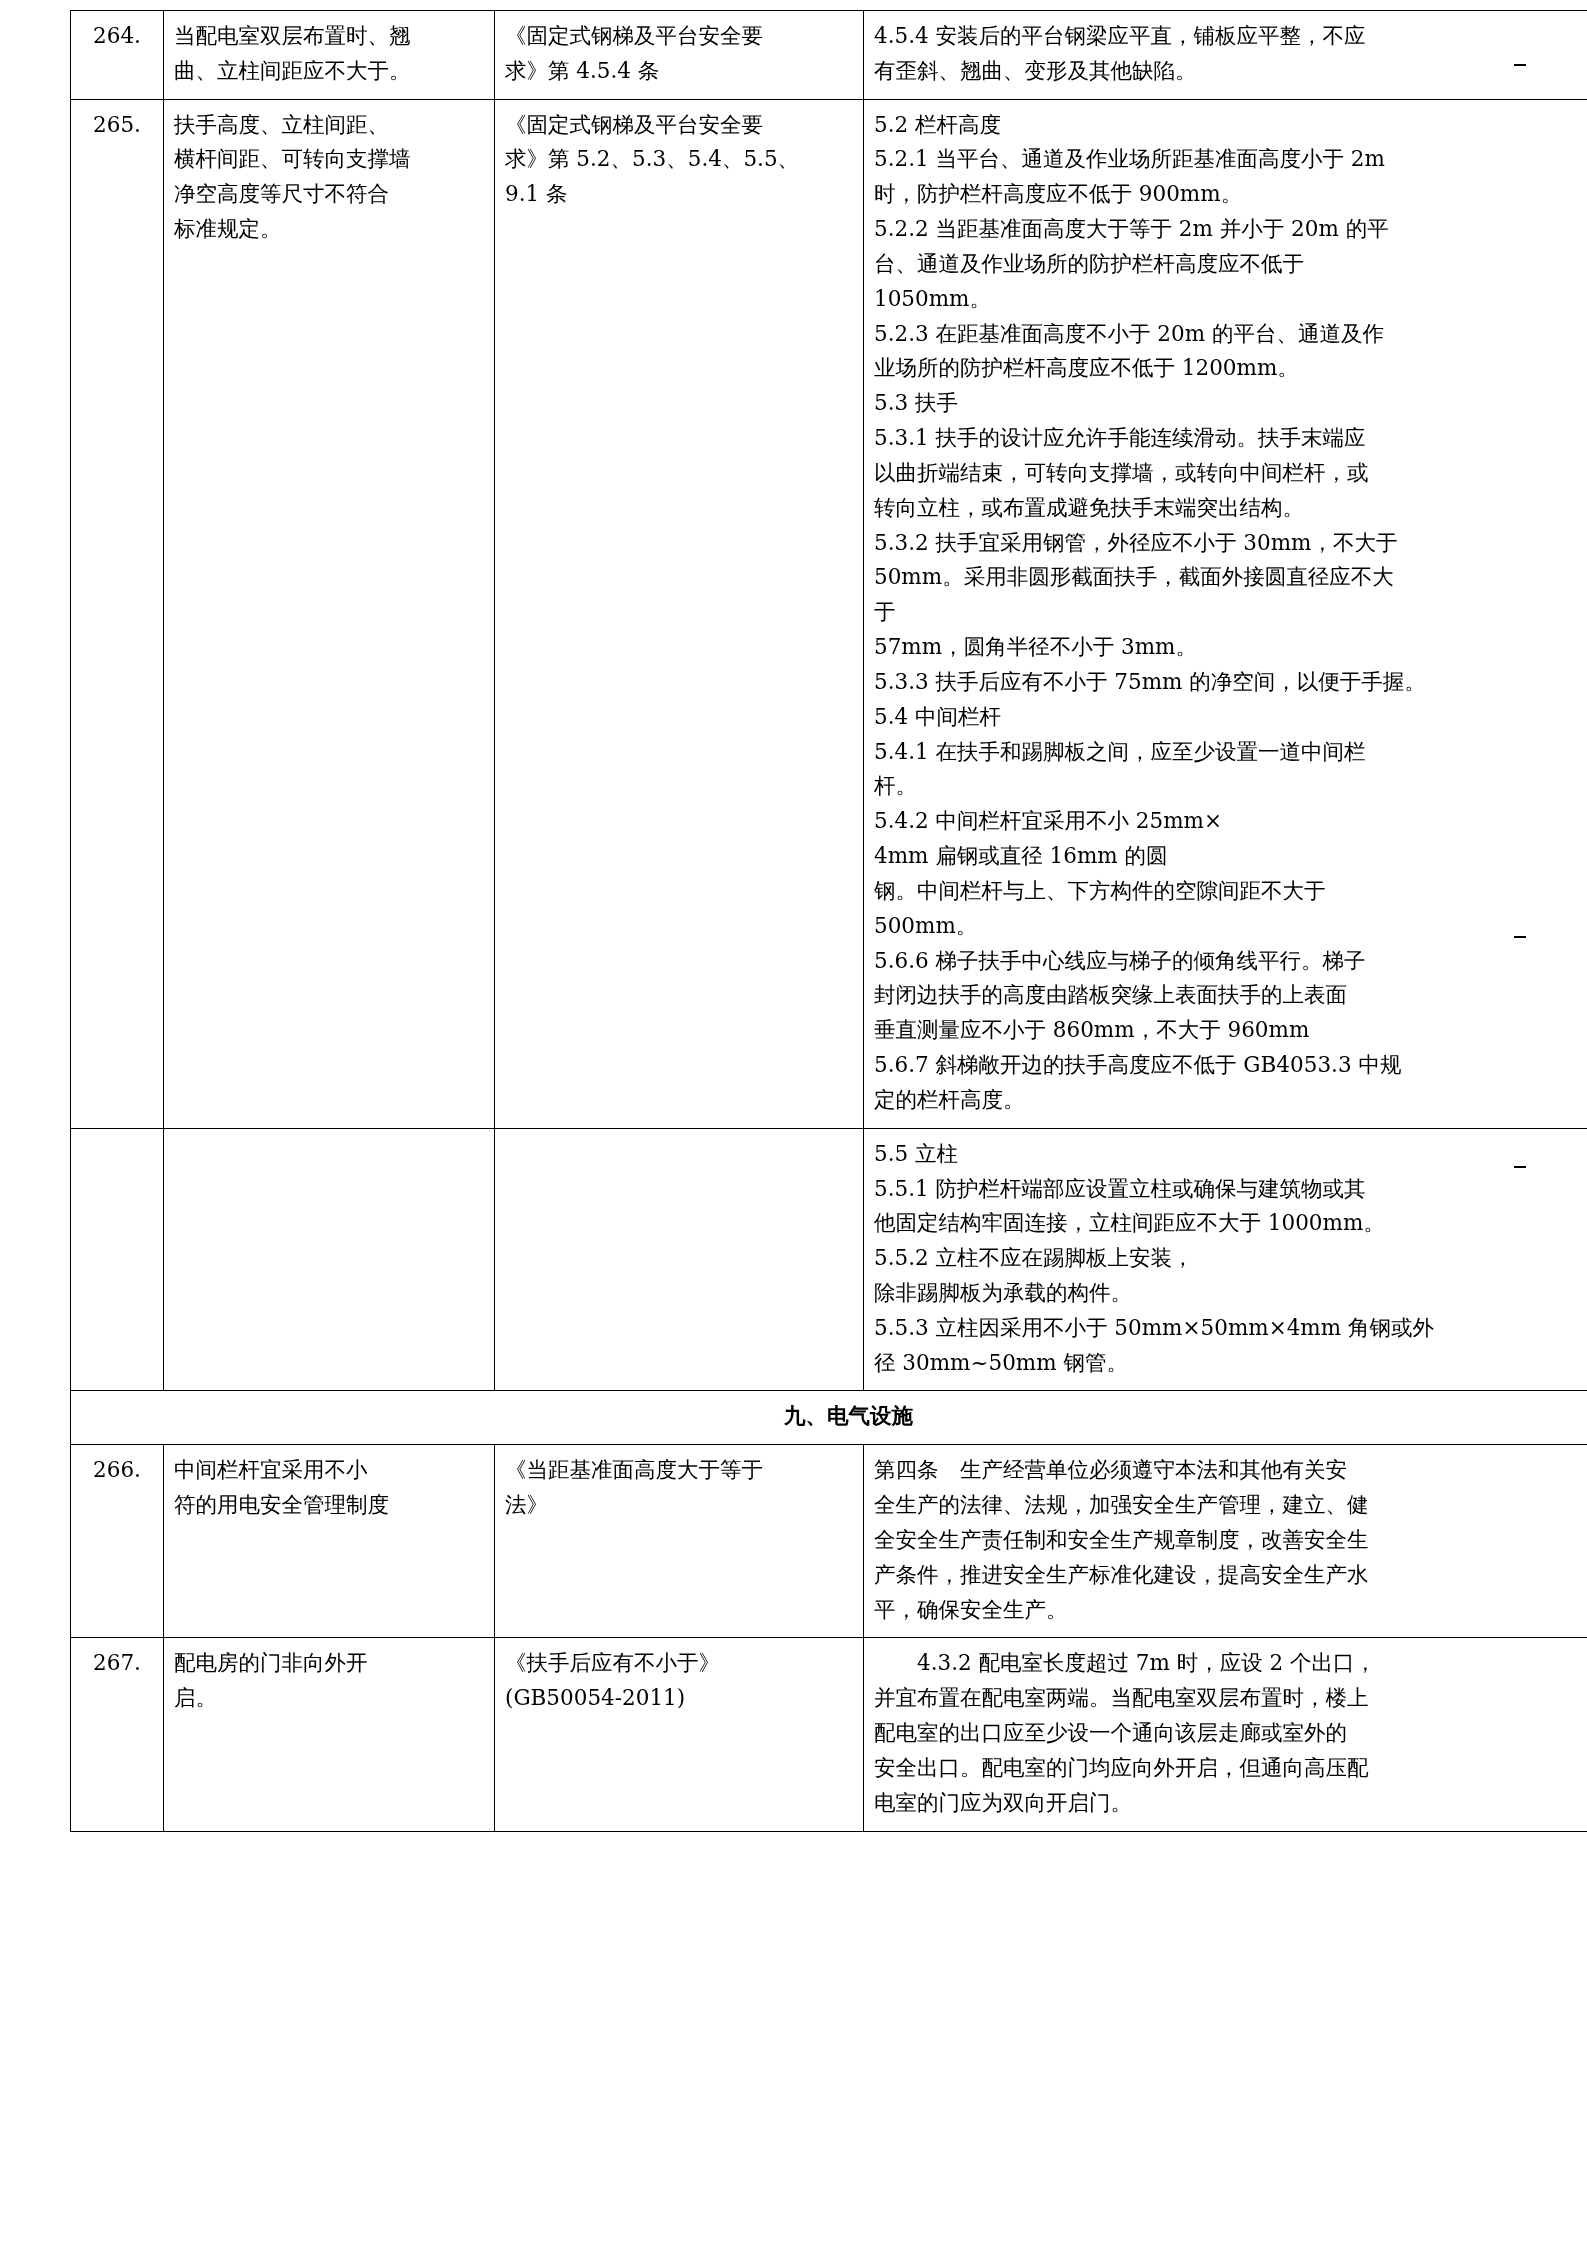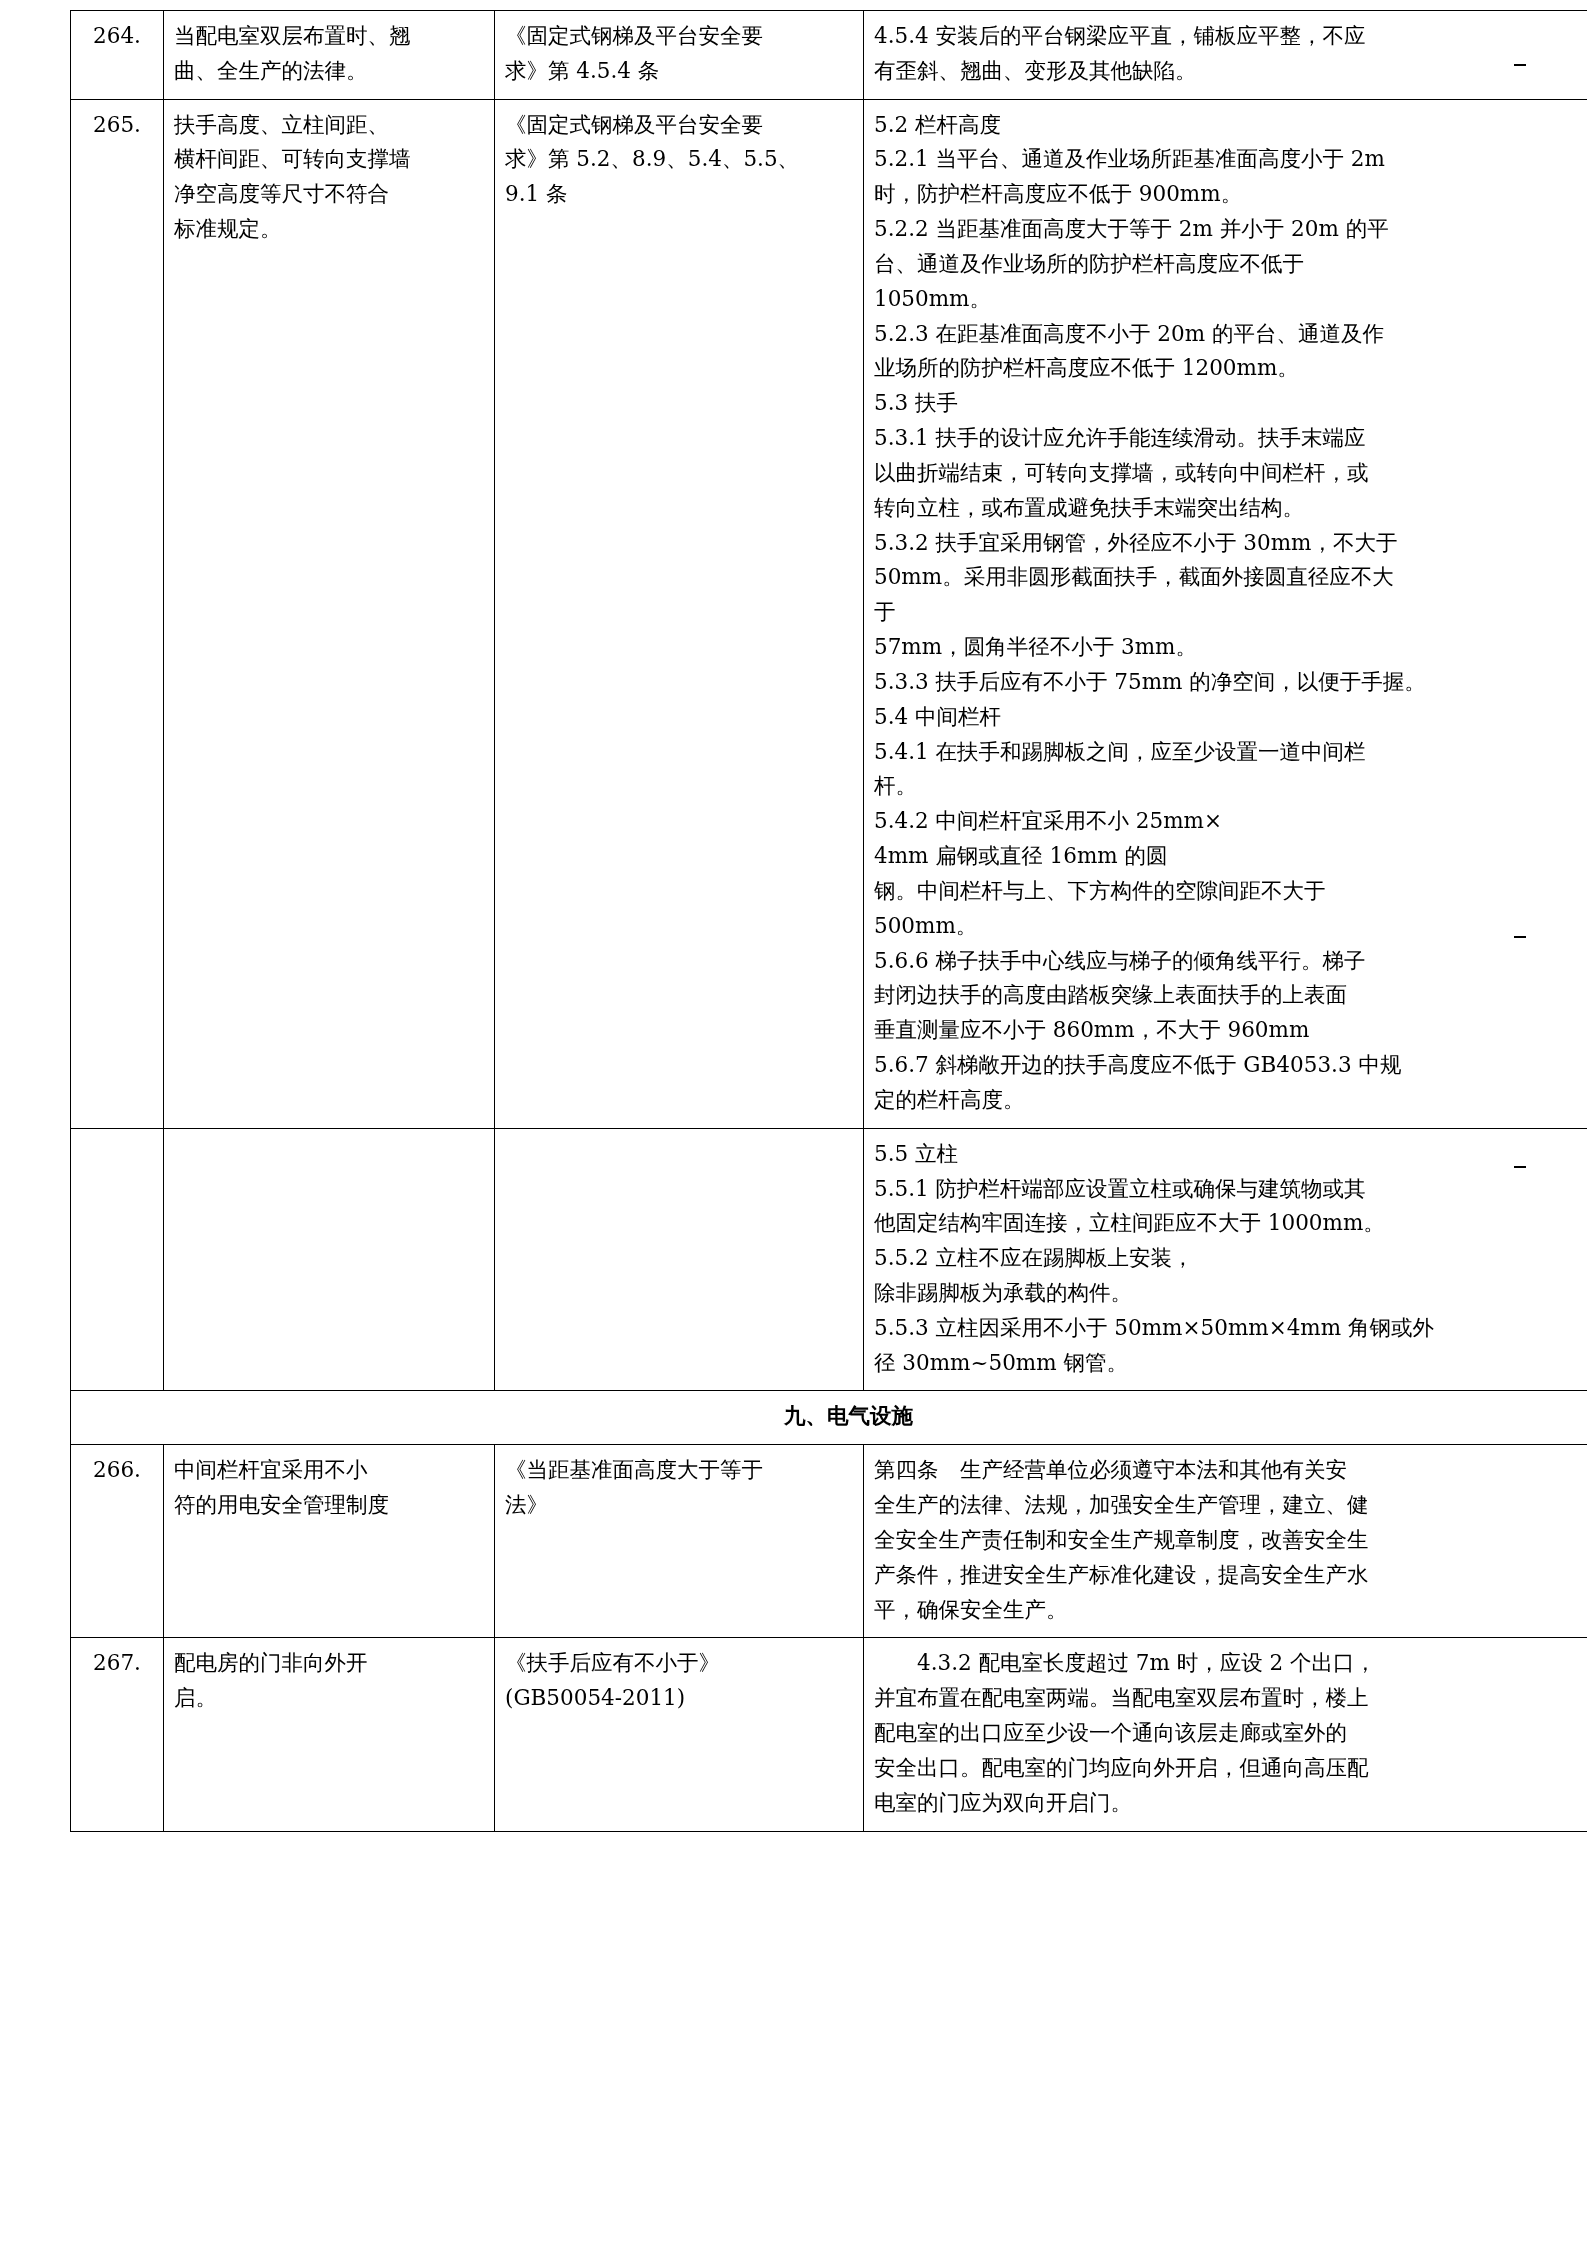--- a/index.html
+++ b/index.html
@@ -78,21 +78,21 @@
 
   <table class="doc-table">
     <tbody>
 
       <tr>
         <td class="col-num">
           <span>264.</span>
         </td>
         <td class="col-item">
           <span class="ln">当配电室双层布置时、翘</span>
-          <span class="ln">曲、全生产的法律。</span>
+          <span class="ln">曲、立柱间距应不大于。</span>
         </td>
         <td class="col-basis">
           <span class="ln">《固定式钢梯及平台安全要</span>
           <span class="ln">求》第 4.5.4 条</span>
         </td>
         <td class="col-content">
           <span class="ln">4.5.4 安装后的平台钢梁应平直，铺板应平整，不应</span>
           <span class="ln">有歪斜、翘曲、变形及其他缺陷。</span>
         </td>
       </tr>
@@ -102,21 +102,21 @@
           <span>265.</span>
         </td>
         <td class="col-item">
           <span class="ln">扶手高度、立柱间距、</span>
           <span class="ln">横杆间距、可转向支撑墙</span>
           <span class="ln">净空高度等尺寸不符合</span>
           <span class="ln">标准规定。</span>
         </td>
         <td class="col-basis">
           <span class="ln">《固定式钢梯及平台安全要</span>
-          <span class="ln">求》第 5.2、8.9、5.4、5.5、</span>
+          <span class="ln">求》第 5.2、5.3、5.4、5.5、</span>
           <span class="ln">9.1 条</span>
         </td>
         <td class="col-content">
           <span class="ln">5.2 栏杆高度</span>
           <span class="ln">5.2.1 当平台、通道及作业场所距基准面高度小于 2m</span>
           <span class="ln">时，防护栏杆高度应不低于 900mm。</span>
           <span class="ln">5.2.2 当距基准面高度大于等于 2m 并小于 20m 的平</span>
           <span class="ln">台、通道及作业场所的防护栏杆高度应不低于</span>
           <span class="ln">1050mm。</span>
           <span class="ln">5.2.3 在距基准面高度不小于 20m 的平台、通道及作</span>

